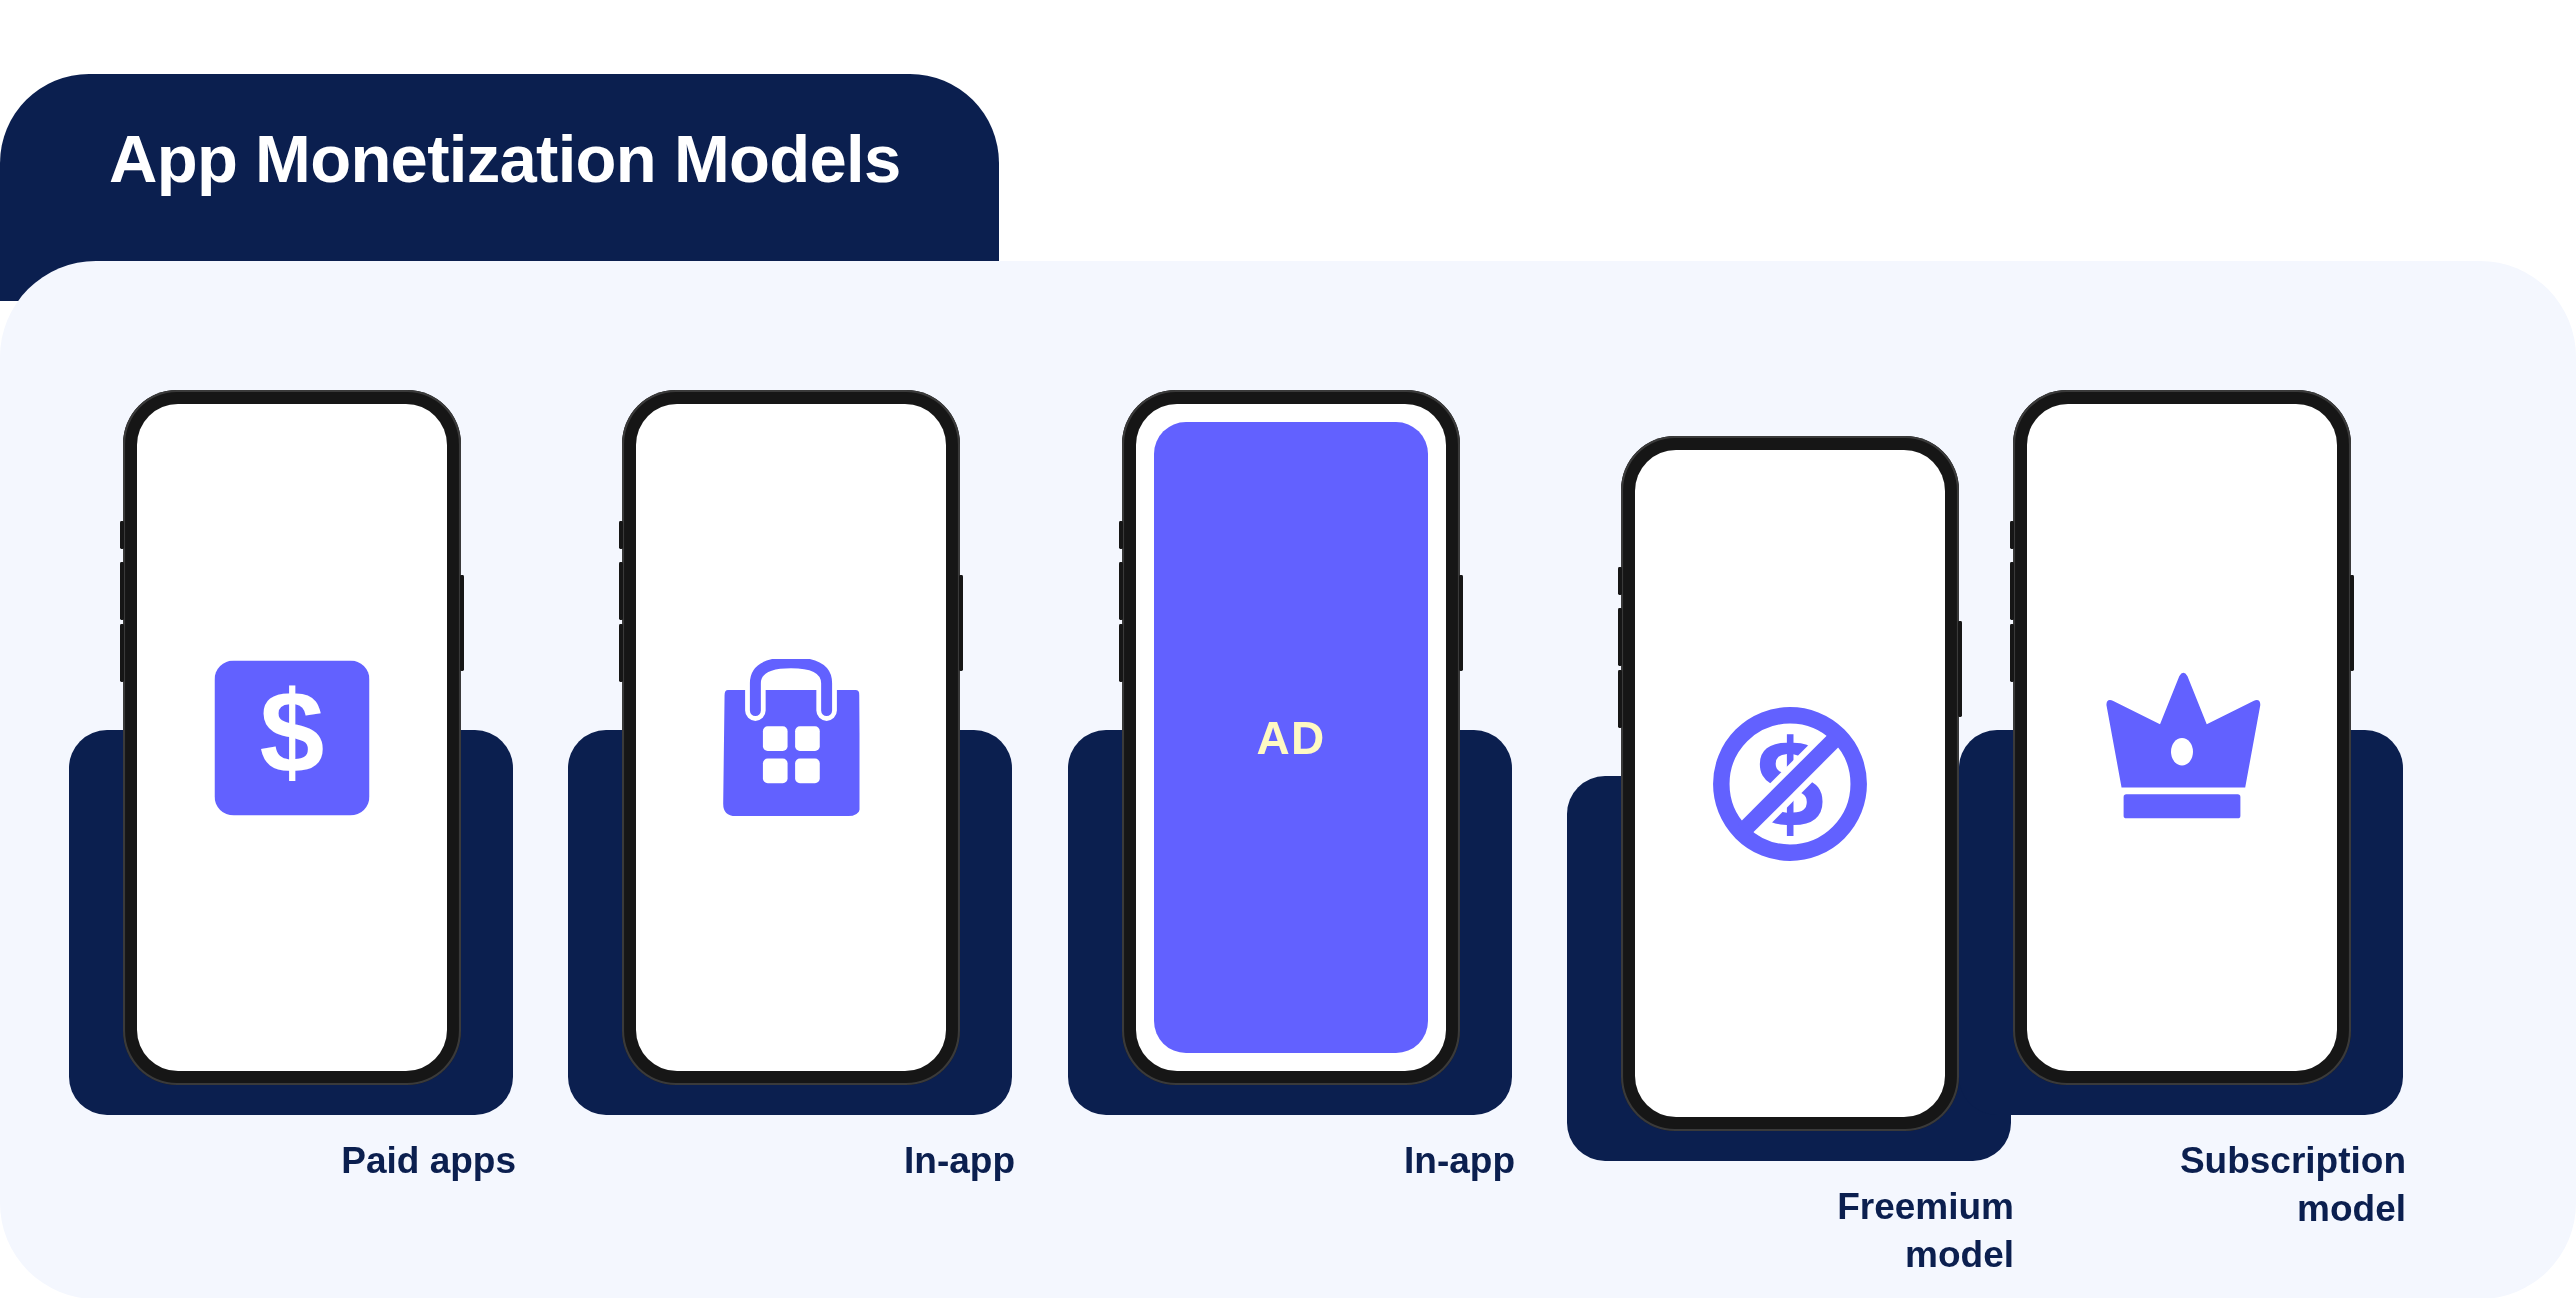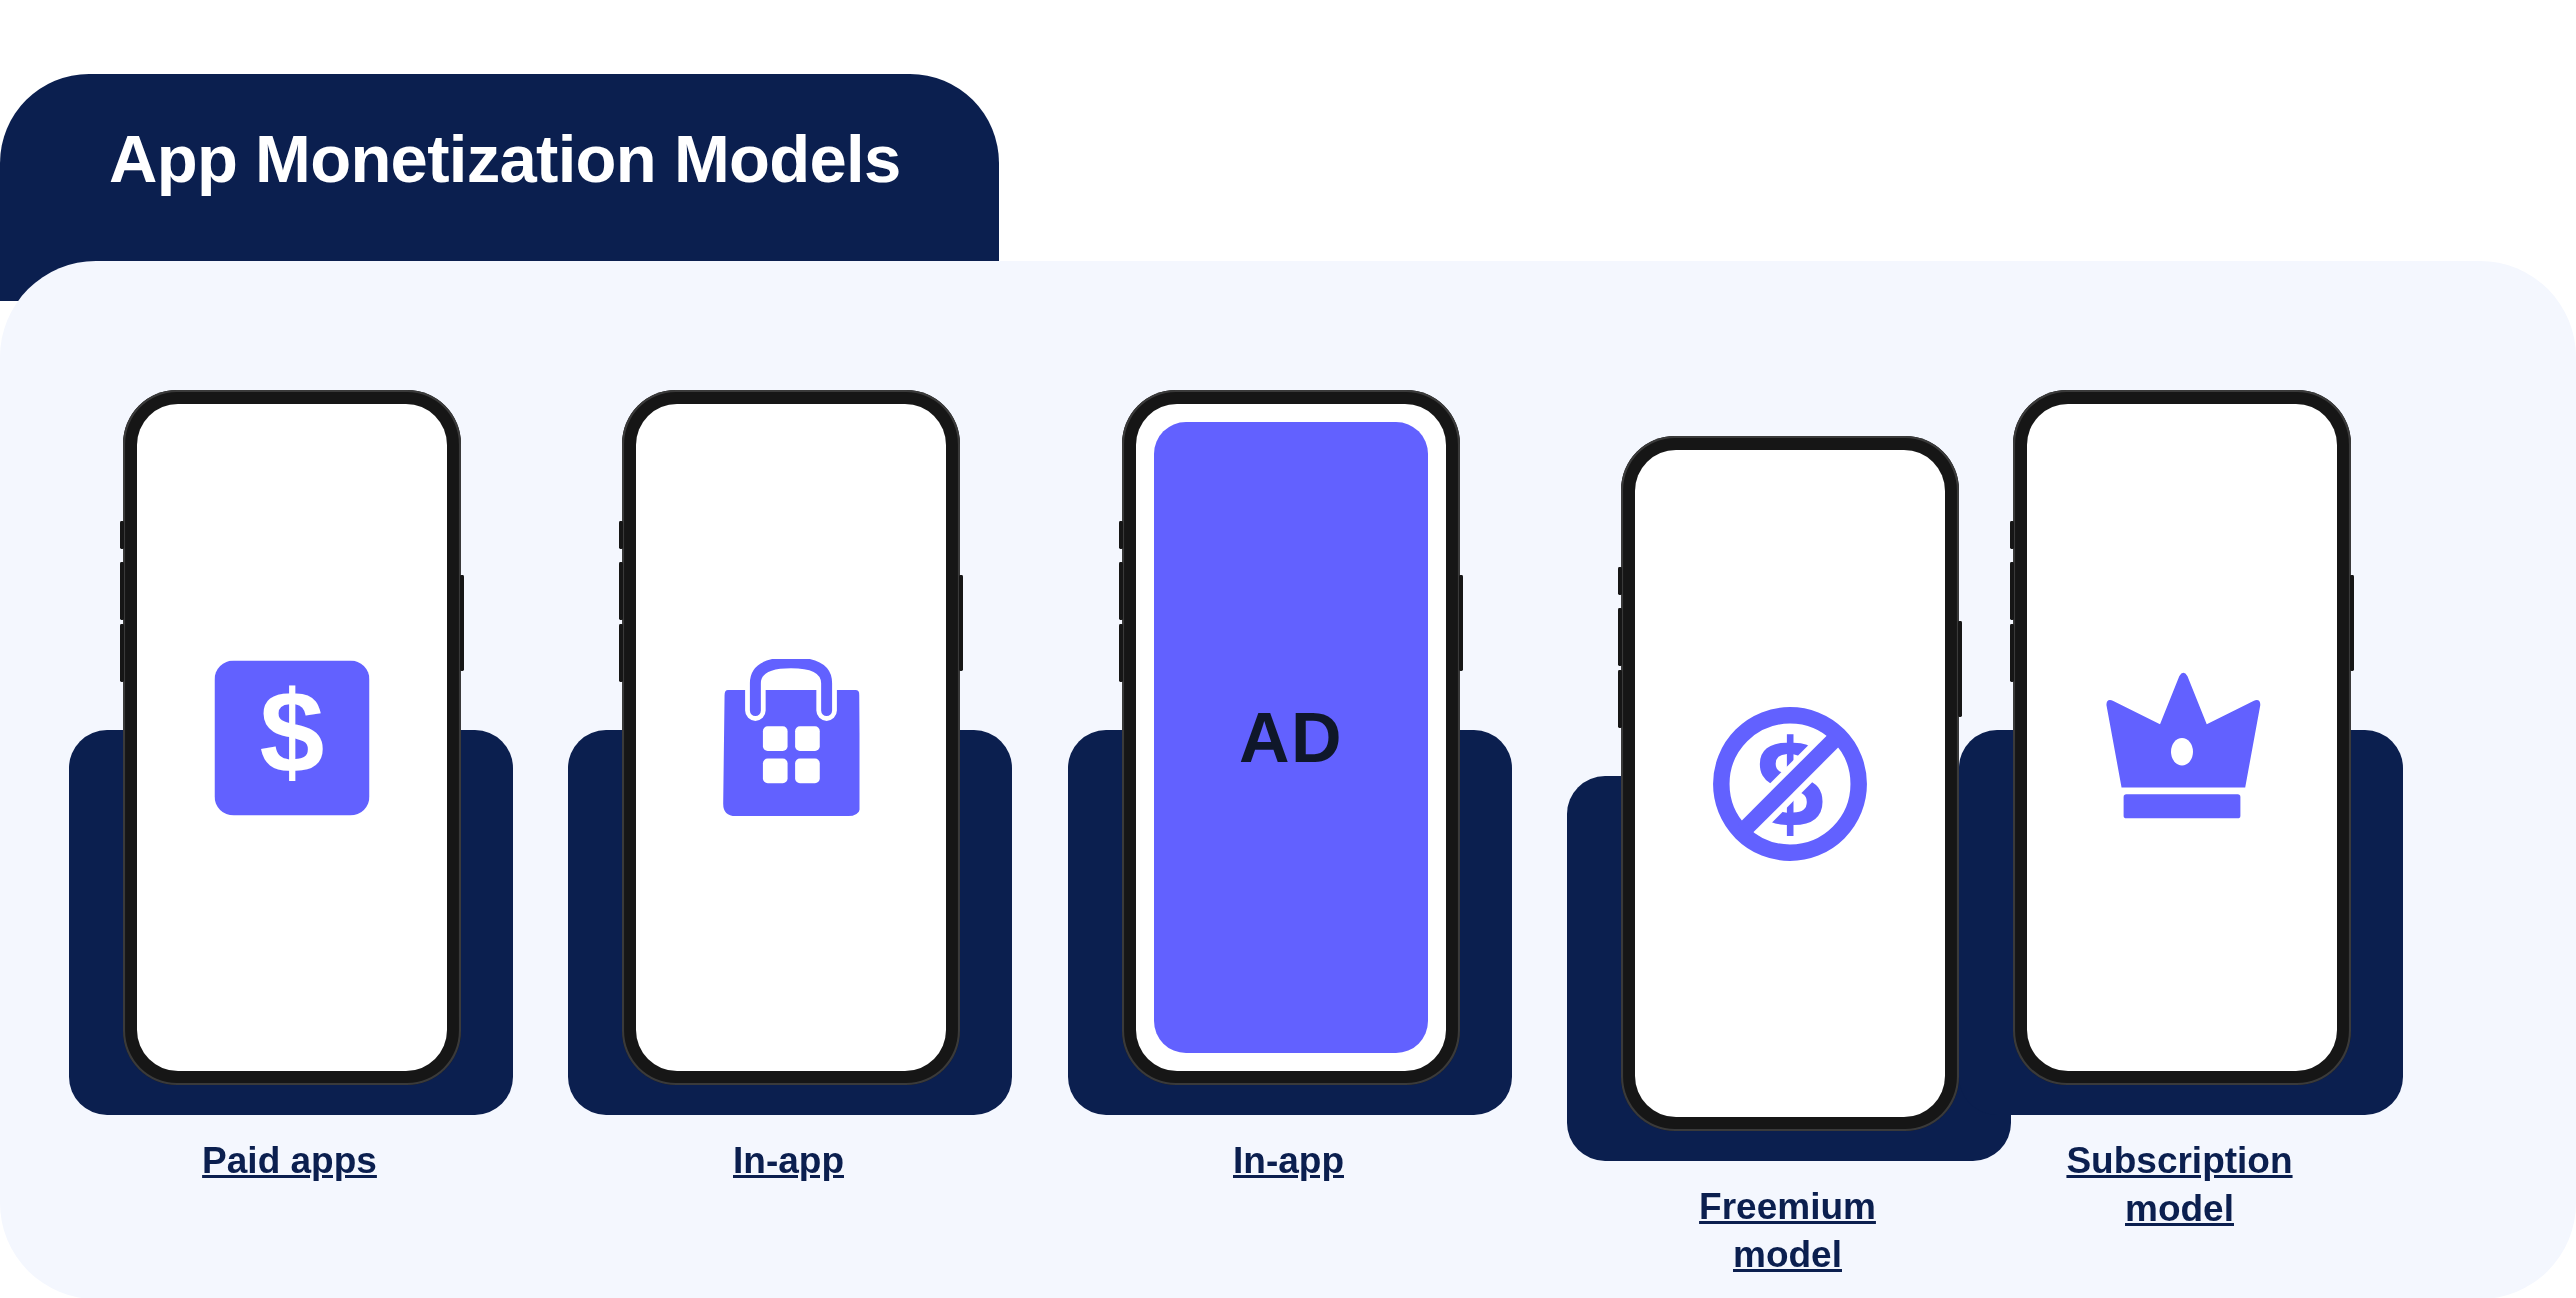--- a/index.html
+++ b/index.html
@@ -6,23 +6,23 @@
   body { width:2576px; height:1299px; background:#ffffff; position:relative; overflow:hidden; font-family:"Liberation Sans", "DejaVu Sans", sans-serif; }
   .title-tab { position:absolute; left:0; top:74px; width:999px; height:227px; background:#0b1f4f; border-radius:89px 89px 0 0; }
   .title { position:absolute; left:109px; top:120px; color:#ffffff; font-size:67px; font-weight:700; letter-spacing:-0.7px; white-space:nowrap; }
   .panel { position:absolute; left:0; top:261px; width:2576px; height:1038px; background:#f4f7fe; border-radius:96px 96px 96px 96px; }
   .col { position:absolute; top:0; width:453px; height:1299px; }
   .base { position:absolute; left:5.5px; top:730px; width:444px; height:385px; background:#0b1f4f; border-radius:38px; }
   .phone { position:absolute; left:60px; top:390px; width:338px; height:695px; background:#161616; border-radius:54px; box-shadow: inset 0 0 0 2.1px #3a3a3a; }
   .phone .btn { position:absolute; background:#161616; width:4.1px; border-radius:1.4px; }
   .screen { position:absolute; left:13.7px; top:13.7px; right:13.7px; bottom:13.7px; background:#ffffff; border-radius:41px; }
   .ad-fill { position:absolute; left:18px; top:18px; right:18px; bottom:18px; background:#6261ff; border-radius:32px; display:flex; align-items:center; justify-content:center; }
-  .ad-text { color:#0f172a; font-size:70px; font-weight:700; letter-spacing:1.4px; }
+  .ad-text { color:#fef9c3; font-size:46px; font-weight:700; letter-spacing:1.4px; }
   .icon { position:absolute; left:50%; top:50%; transform:translate(-50%,-50%); }
-  .label { position:absolute; left:0; width:453px; top:1137px; text-align:center; color:#0b1f4f; font-size:37px; font-weight:700; line-height:48px;text-decoration:underline; }
+  .label { position:absolute; left:0; width:453px; top:1137px; text-align:right; color:#0b1f4f; font-size:37px; font-weight:700; line-height:48px; }
   .label span { display:block; }
 </style>
 </head>
 <body>
 
 <div class="title-tab"></div>
 <div class="title">App Monetization Models</div>
 <div class="panel"></div>
 
 <div class="col" style="left:63px;">

